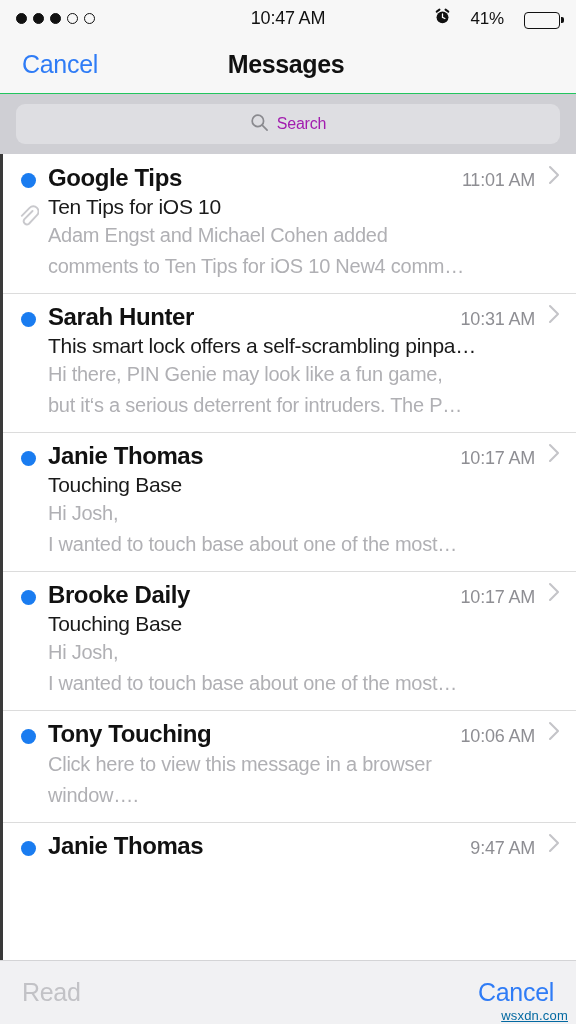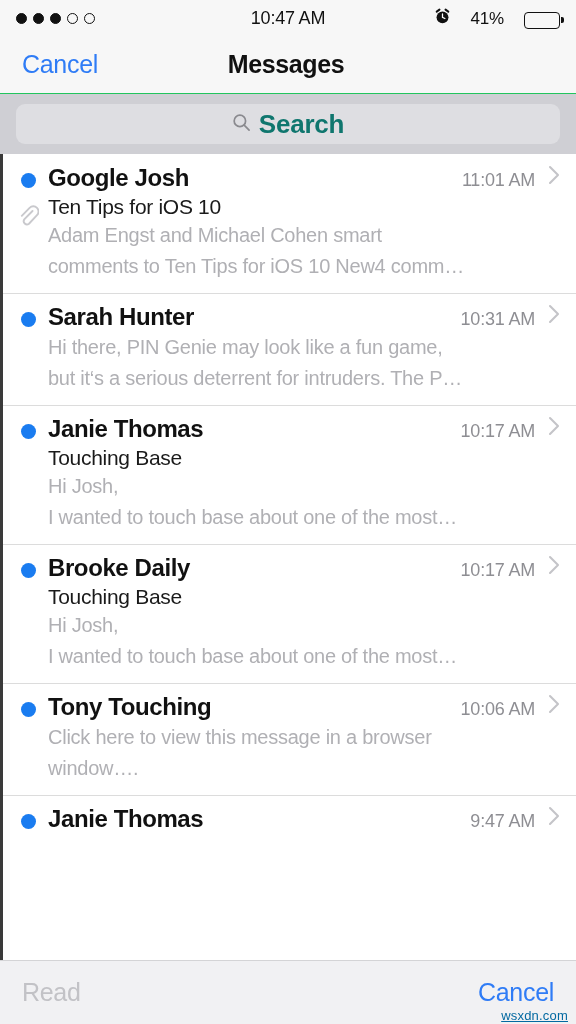--- a/index.html
+++ b/index.html
@@ -89,21 +89,21 @@
     padding:0 16px;
   }
   .searchfield {
     width:100%; height:40px;
     background:#dedee2; border-radius:9px;
     display:flex; align-items:center; justify-content:center;
     gap:8px; cursor:text;
   }
   .search-icon { display:block; }
   .search-placeholder {
-    font-size:26px; color:#0f766e; letter-spacing:-0.2px;font-weight:bold;
+    font-size:16px; color:#a21caf; letter-spacing:-0.2px;
   }
 
   
   .list {
     flex:1 1 auto;
     background:#ffffff;
     overflow:hidden;
     border-left:3px solid #3a3a3a;
     position:relative;
   }
@@ -226,39 +226,40 @@
     </div>
   </div>
 
   <div class="list" id="mail-list">
       <div class="mailrow">
         <span class="unread-dot"></span>
         <span class="paperclip"><svg width="22" height="24" viewBox="0 0 22 24">
             <path d="M15.5 7 L7.5 15.2 a3.2 3.2 0 0 0 4.5 4.5 L20 11.2 a5.2 5.2 0 0 0 -7.4 -7.4 L4.8 11.8" fill="none" stroke="#c9c9cd" stroke-width="1.9" stroke-linecap="round"></path>
           </svg></span>
         <div class="row-top">
-          <span class="sender">Google Josh</span>
+          <span class="sender">Google Tips</span>
           <span class="time">11:01 AM</span>
           <span class="chevron"><svg width="15" height="22" viewBox="0 0 15 22">
               <path d="M3 3 L11 11 L3 19" fill="none" stroke="#c4c4c8" stroke-width="2.1" stroke-linecap="round" stroke-linejoin="round"></path>
             </svg></span>
         </div>
         <div class="subject">Ten Tips for iOS 10</div>
-        <div class="preview">Adam Engst and Michael Cohen smart</div>
+        <div class="preview">Adam Engst and Michael Cohen added</div>
         <div class="preview">comments to Ten Tips for iOS 10 New4 comm…</div>
       </div>
       <div class="mailrow">
         <span class="unread-dot"></span>
         <div class="row-top">
           <span class="sender">Sarah Hunter</span>
           <span class="time">10:31 AM</span>
           <span class="chevron"><svg width="15" height="22" viewBox="0 0 15 22">
               <path d="M3 3 L11 11 L3 19" fill="none" stroke="#c4c4c8" stroke-width="2.1" stroke-linecap="round" stroke-linejoin="round"></path>
             </svg></span>
         </div>
+        <div class="subject">This smart lock offers a self-scrambling pinpa…</div>
         <div class="preview">Hi there, PIN Genie may look like a fun game,</div>
         <div class="preview">but it‘s a serious deterrent for intruders. The P…</div>
       </div>
       <div class="mailrow">
         <span class="unread-dot"></span>
         <div class="row-top">
           <span class="sender">Janie Thomas</span>
           <span class="time">10:17 AM</span>
           <span class="chevron"><svg width="15" height="22" viewBox="0 0 15 22">
               <path d="M3 3 L11 11 L3 19" fill="none" stroke="#c4c4c8" stroke-width="2.1" stroke-linecap="round" stroke-linejoin="round"></path>

